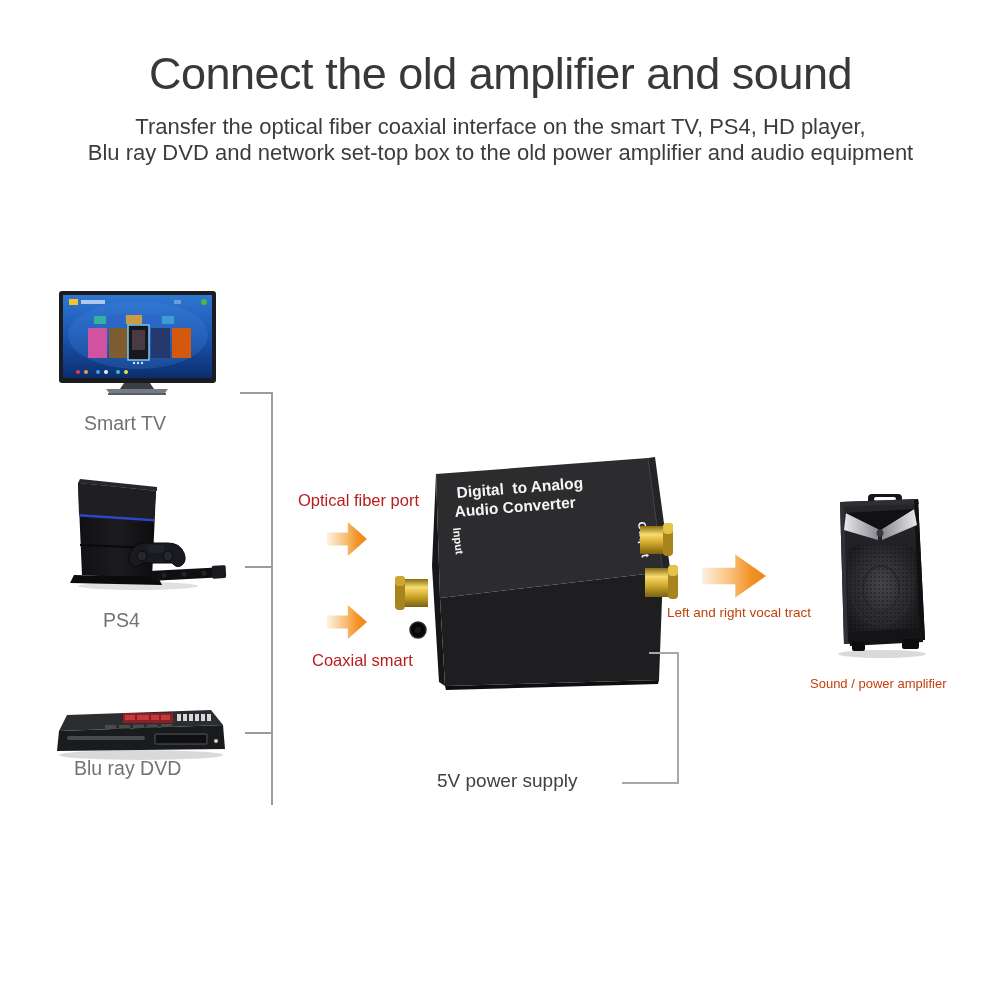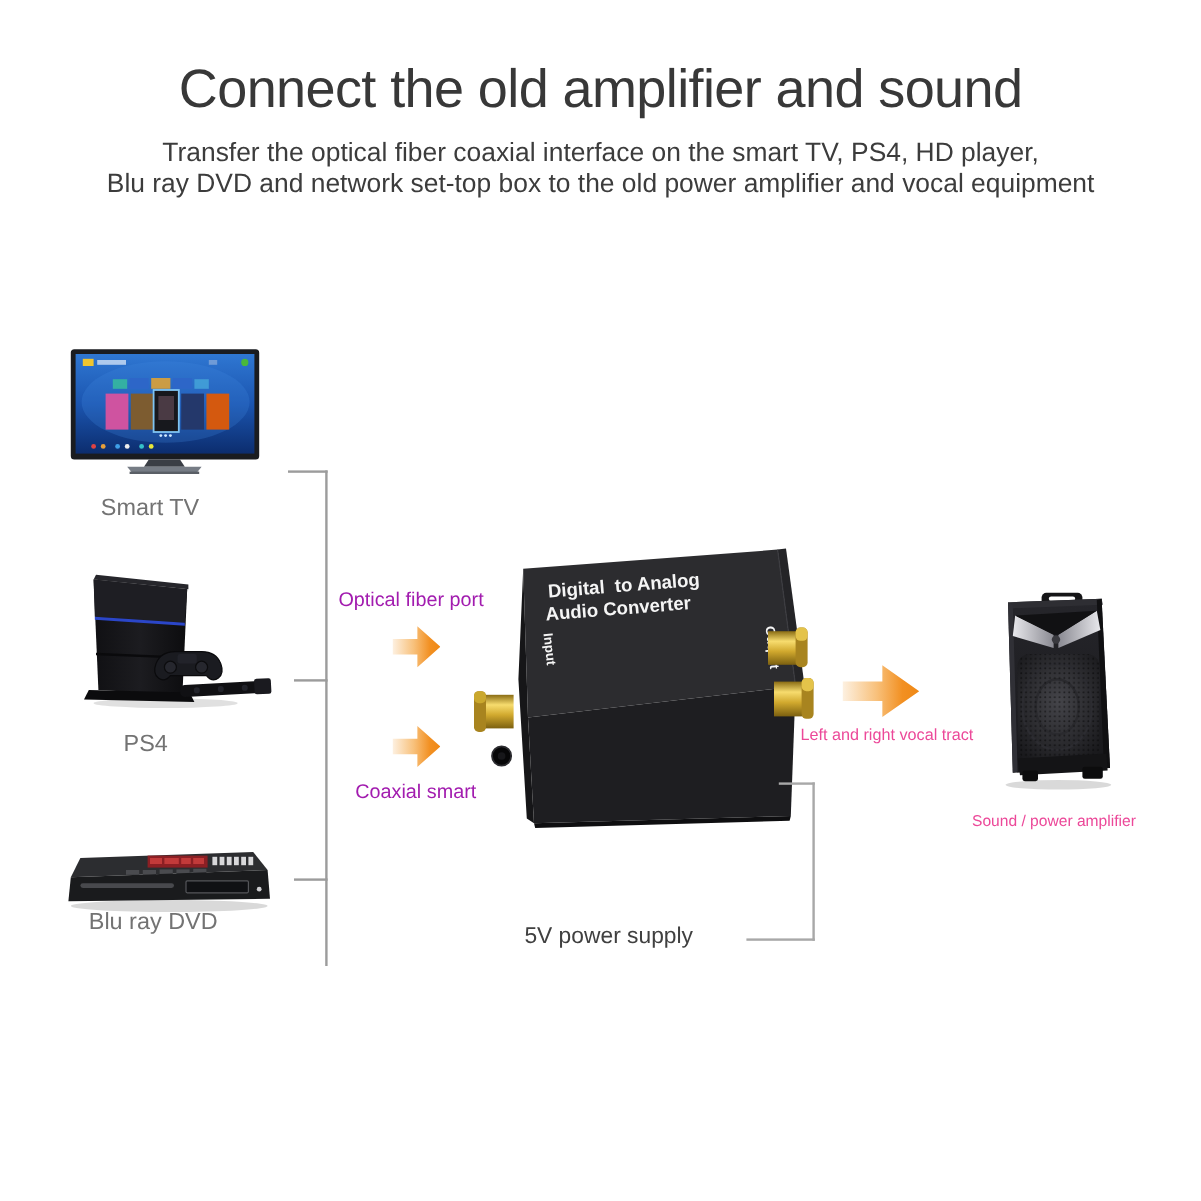--- a/index.html
+++ b/index.html
@@ -10,38 +10,38 @@
   .abs{position:absolute;}
   .title{
     top:48px;left:0;width:100%;text-align:center;
     font-size:45px;font-weight:400;letter-spacing:-0.5px;color:#383838;
   }
   .subtitle{
     top:114px;left:0;width:100%;text-align:center;
     font-size:22px;line-height:26px;color:#3c3c3c;
   }
   .device-label{font-size:19.5px;color:#737373;}
-  .port-label{font-size:16.5px;color:#a21caf;}
-  .small-label{font-size:13px;color:#ec4899;}
+  .port-label{font-size:16.5px;color:#b91c1c;margin-left:16px;}
+  .small-label{font-size:13px;color:#c2410c;}
   .gline{background:#9c9c9c;}
   .arrow{
     background:linear-gradient(90deg,#fdf1e2 0%,#f8c07a 45%,#f29022 78%,#ef8815 100%);
     clip-path:polygon(0 33%,52% 33%,52% 5%,100% 50%,52% 95%,52% 67%,0 67%);
   }
   svg text{font-family:"Liberation Sans", sans-serif;}
 </style>
 </head>
 <body>
 
 <div class="canvas">
 
   <div class="abs title">Connect the old amplifier and sound</div>
   <div class="abs subtitle">
     <div>Transfer the optical fiber coaxial interface on the smart TV, PS4, HD player,</div>
-    <div>Blu ray DVD and network set-top box to the old power amplifier and vocal equipment</div>
+    <div>Blu ray DVD and network set-top box to the old power amplifier and audio equipment</div>
   </div>
 
   <svg class="abs" style="left:58px;top:290px" width="160" height="108" viewBox="0 0 160 108">
     <defs>
       <linearGradient id="tvScreen" x1="0" y1="0" x2="0" y2="1">
         <stop offset="0" stop-color="#2f77d2"></stop>
           <stop offset="0.5" stop-color="#1b55b0"></stop>
           <stop offset="1" stop-color="#0c2d6e"></stop>
       </linearGradient>
     </defs>

